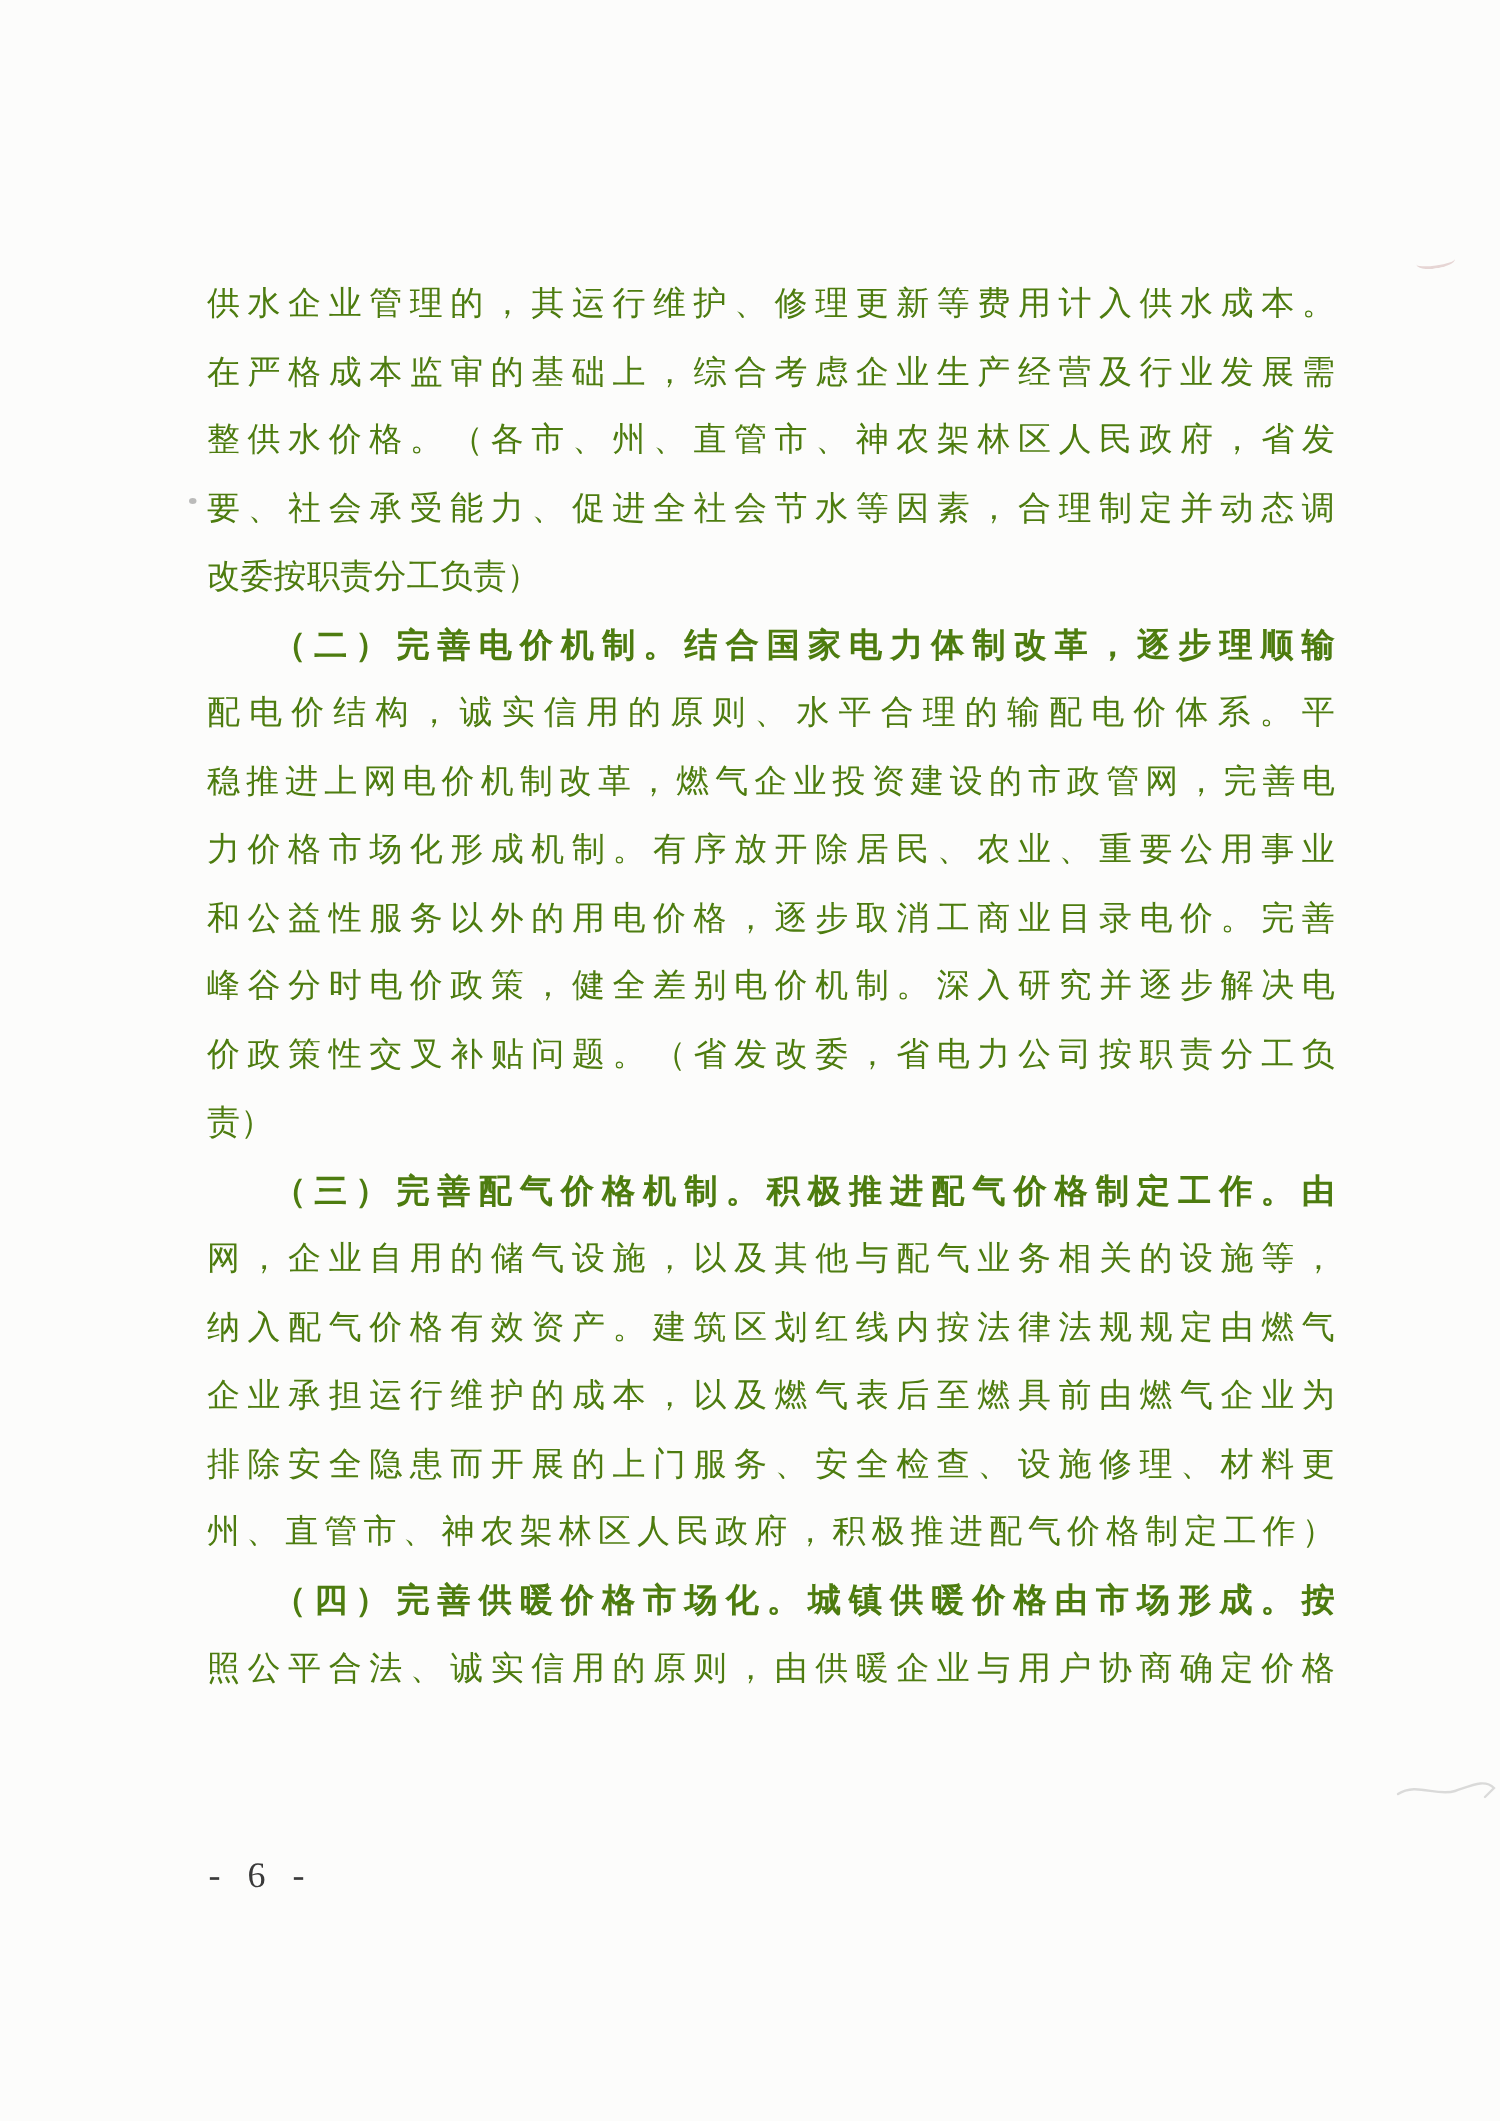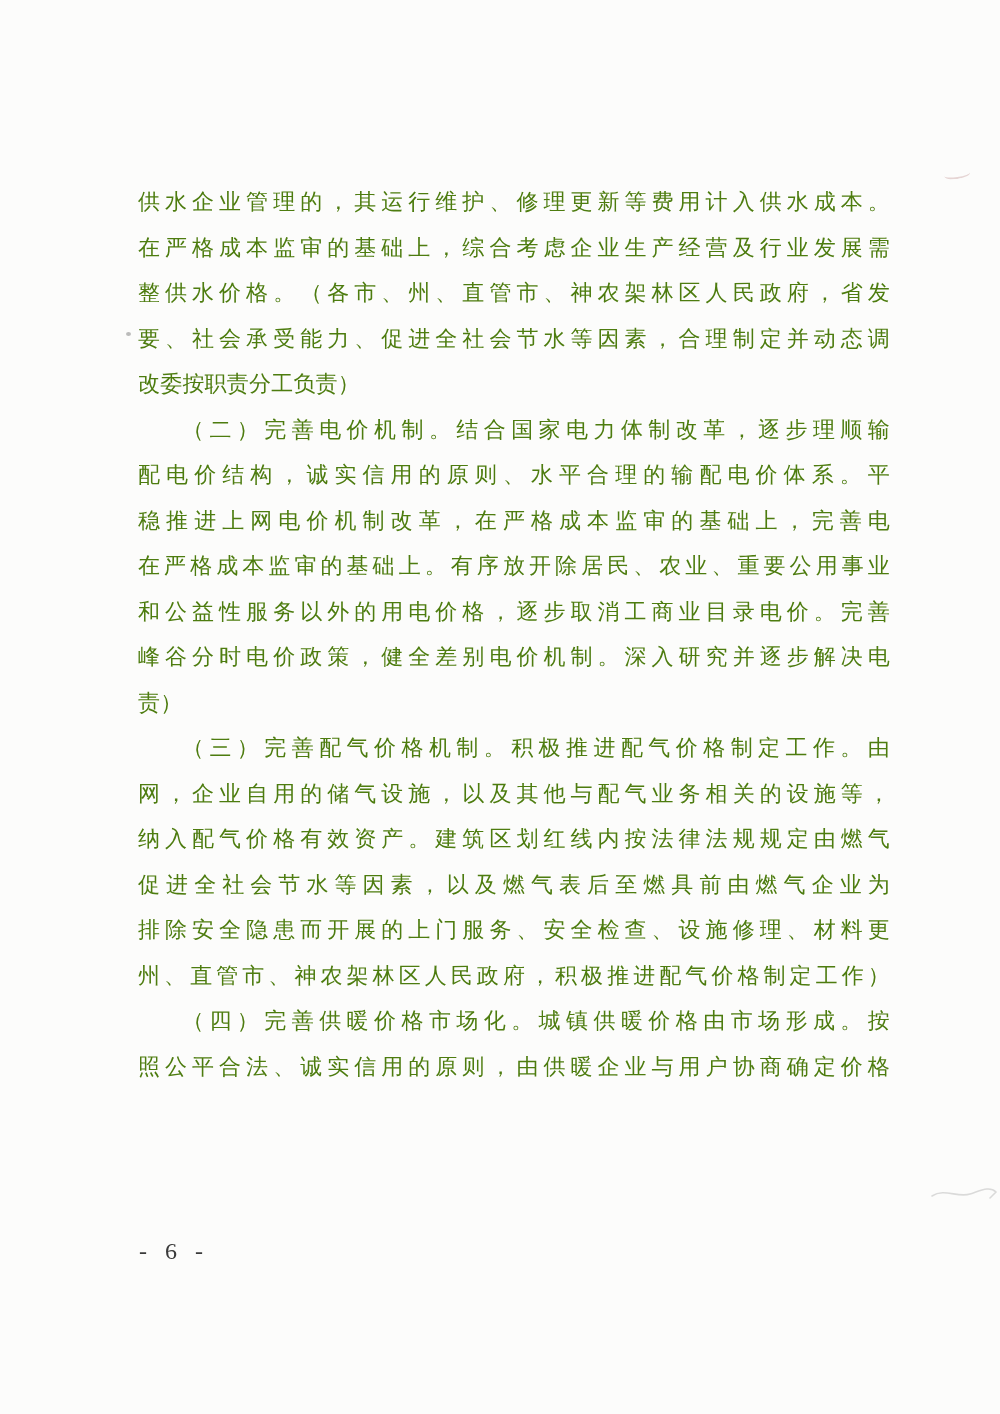--- a/index.html
+++ b/index.html
@@ -30,20 +30,21 @@
     white-space: normal;
     letter-spacing: 0.2px;
   }
   .line.full {
     text-align: justify;
     text-align-last: justify;
     text-justify: inter-character;
   }
   .line.indent {
     text-indent: 2em;
+    font-weight: bold;
   }
   .page-number {
     position: absolute;
     left: 139px;
     top: 1238px;
     font-size: 24px;
     letter-spacing: 6px;
     color: #3a3a3a;
     font-family: "Liberation Serif", "DejaVu Serif", serif;
   }
@@ -81,29 +82,30 @@
 
   <div class="text-block">
 
   <div class="line full">供水企业管理的，其运行维护、修理更新等费用计入供水成本。</div>
       <div class="line full">在严格成本监审的基础上，综合考虑企业生产经营及行业发展需</div>
       <div class="line full">整供水价格。（各市、州、直管市、神农架林区人民政府，省发</div>
       <div class="line full">要、社会承受能力、促进全社会节水等因素，合理制定并动态调</div>
       <div class="line">改委按职责分工负责）</div>
       <div class="line indent full">（二）完善电价机制。结合国家电力体制改革，逐步理顺输</div>
       <div class="line full">配电价结构，诚实信用的原则、水平合理的输配电价体系。平</div>
-      <div class="line full">稳推进上网电价机制改革，在严格成本监审的基础上，完善电</div>
-      <div class="line full">在严格成本监审的基础上。有序放开除居民、农业、重要公用事业</div>
+      <div class="line full">稳推进上网电价机制改革，燃气企业投资建设的市政管网，完善电</div>
+      <div class="line full">力价格市场化形成机制。有序放开除居民、农业、重要公用事业</div>
       <div class="line full">和公益性服务以外的用电价格，逐步取消工商业目录电价。完善</div>
       <div class="line full">峰谷分时电价政策，健全差别电价机制。深入研究并逐步解决电</div>
+      <div class="line full">价政策性交叉补贴问题。（省发改委，省电力公司按职责分工负</div>
       <div class="line">责）</div>
       <div class="line indent full">（三）完善配气价格机制。积极推进配气价格制定工作。由</div>
       <div class="line full">网，企业自用的储气设施，以及其他与配气业务相关的设施等，</div>
       <div class="line full">纳入配气价格有效资产。建筑区划红线内按法律法规规定由燃气</div>
-      <div class="line full">促进全社会节水等因素，以及燃气表后至燃具前由燃气企业为</div>
+      <div class="line full">企业承担运行维护的成本，以及燃气表后至燃具前由燃气企业为</div>
       <div class="line full">排除安全隐患而开展的上门服务、安全检查、设施修理、材料更</div>
       <div class="line full">州、直管市、神农架林区人民政府，积极推进配气价格制定工作）</div>
       <div class="line indent full">（四）完善供暖价格市场化。城镇供暖价格由市场形成。按</div>
       <div class="line full">照公平合法、诚实信用的原则，由供暖企业与用户协商确定价格</div>
     </div>
 
   <div class="page-number">- 6 -</div>
 
   <div class="artifact-topright"></div>
 

